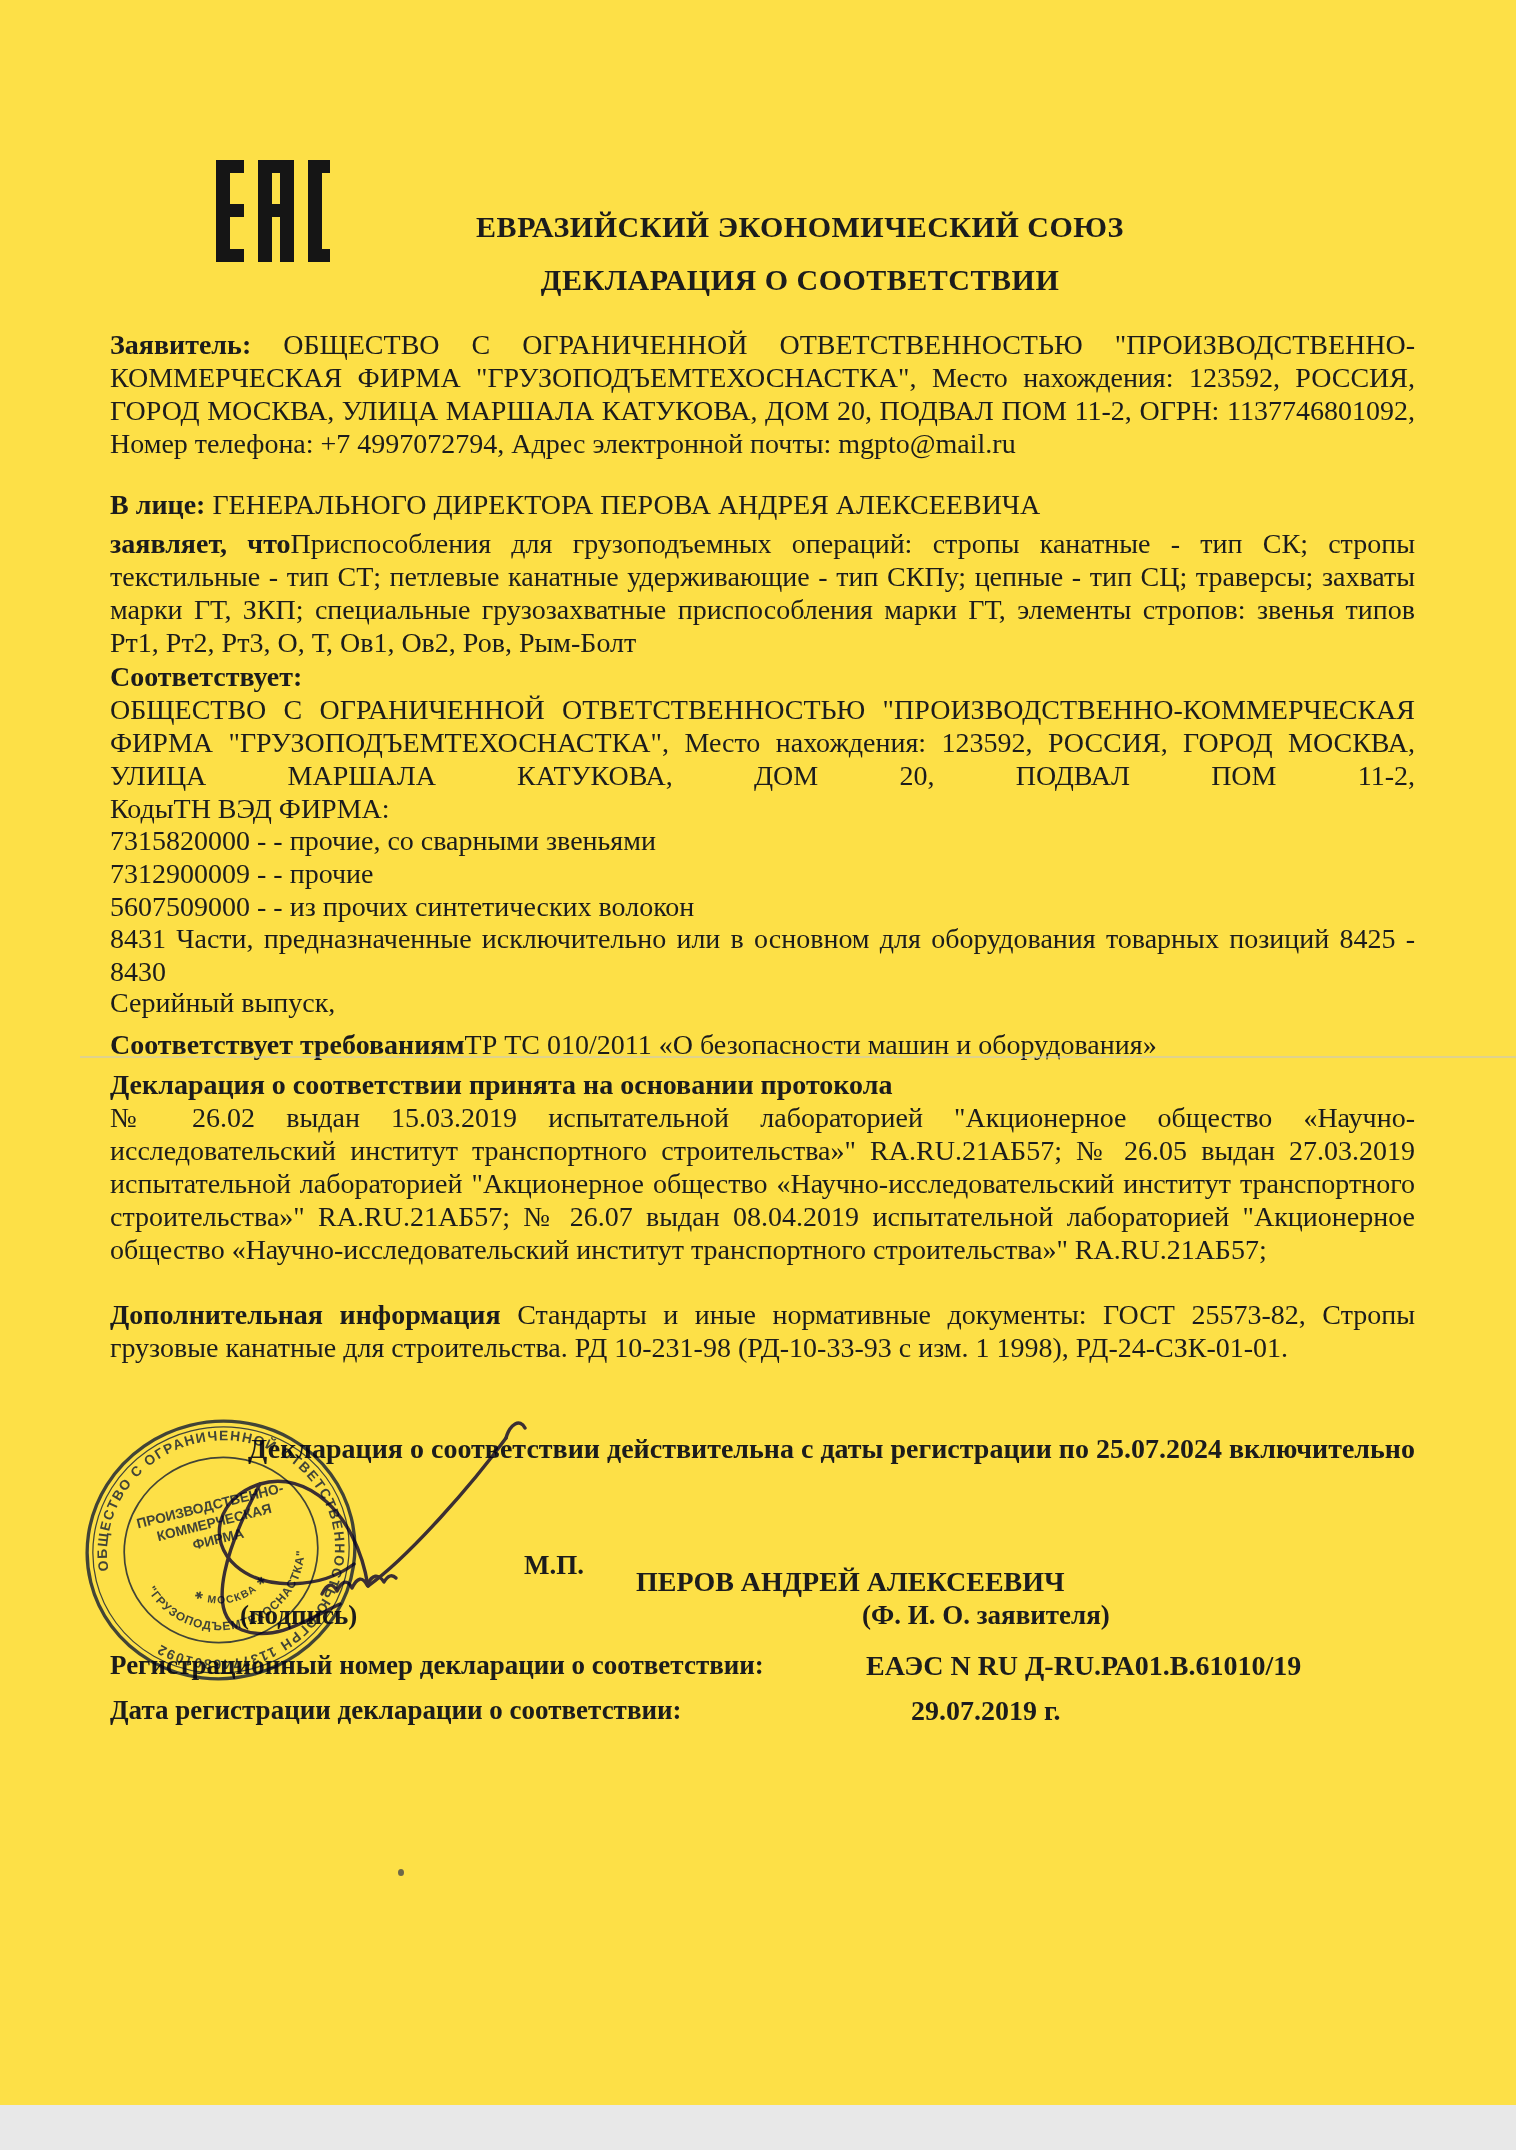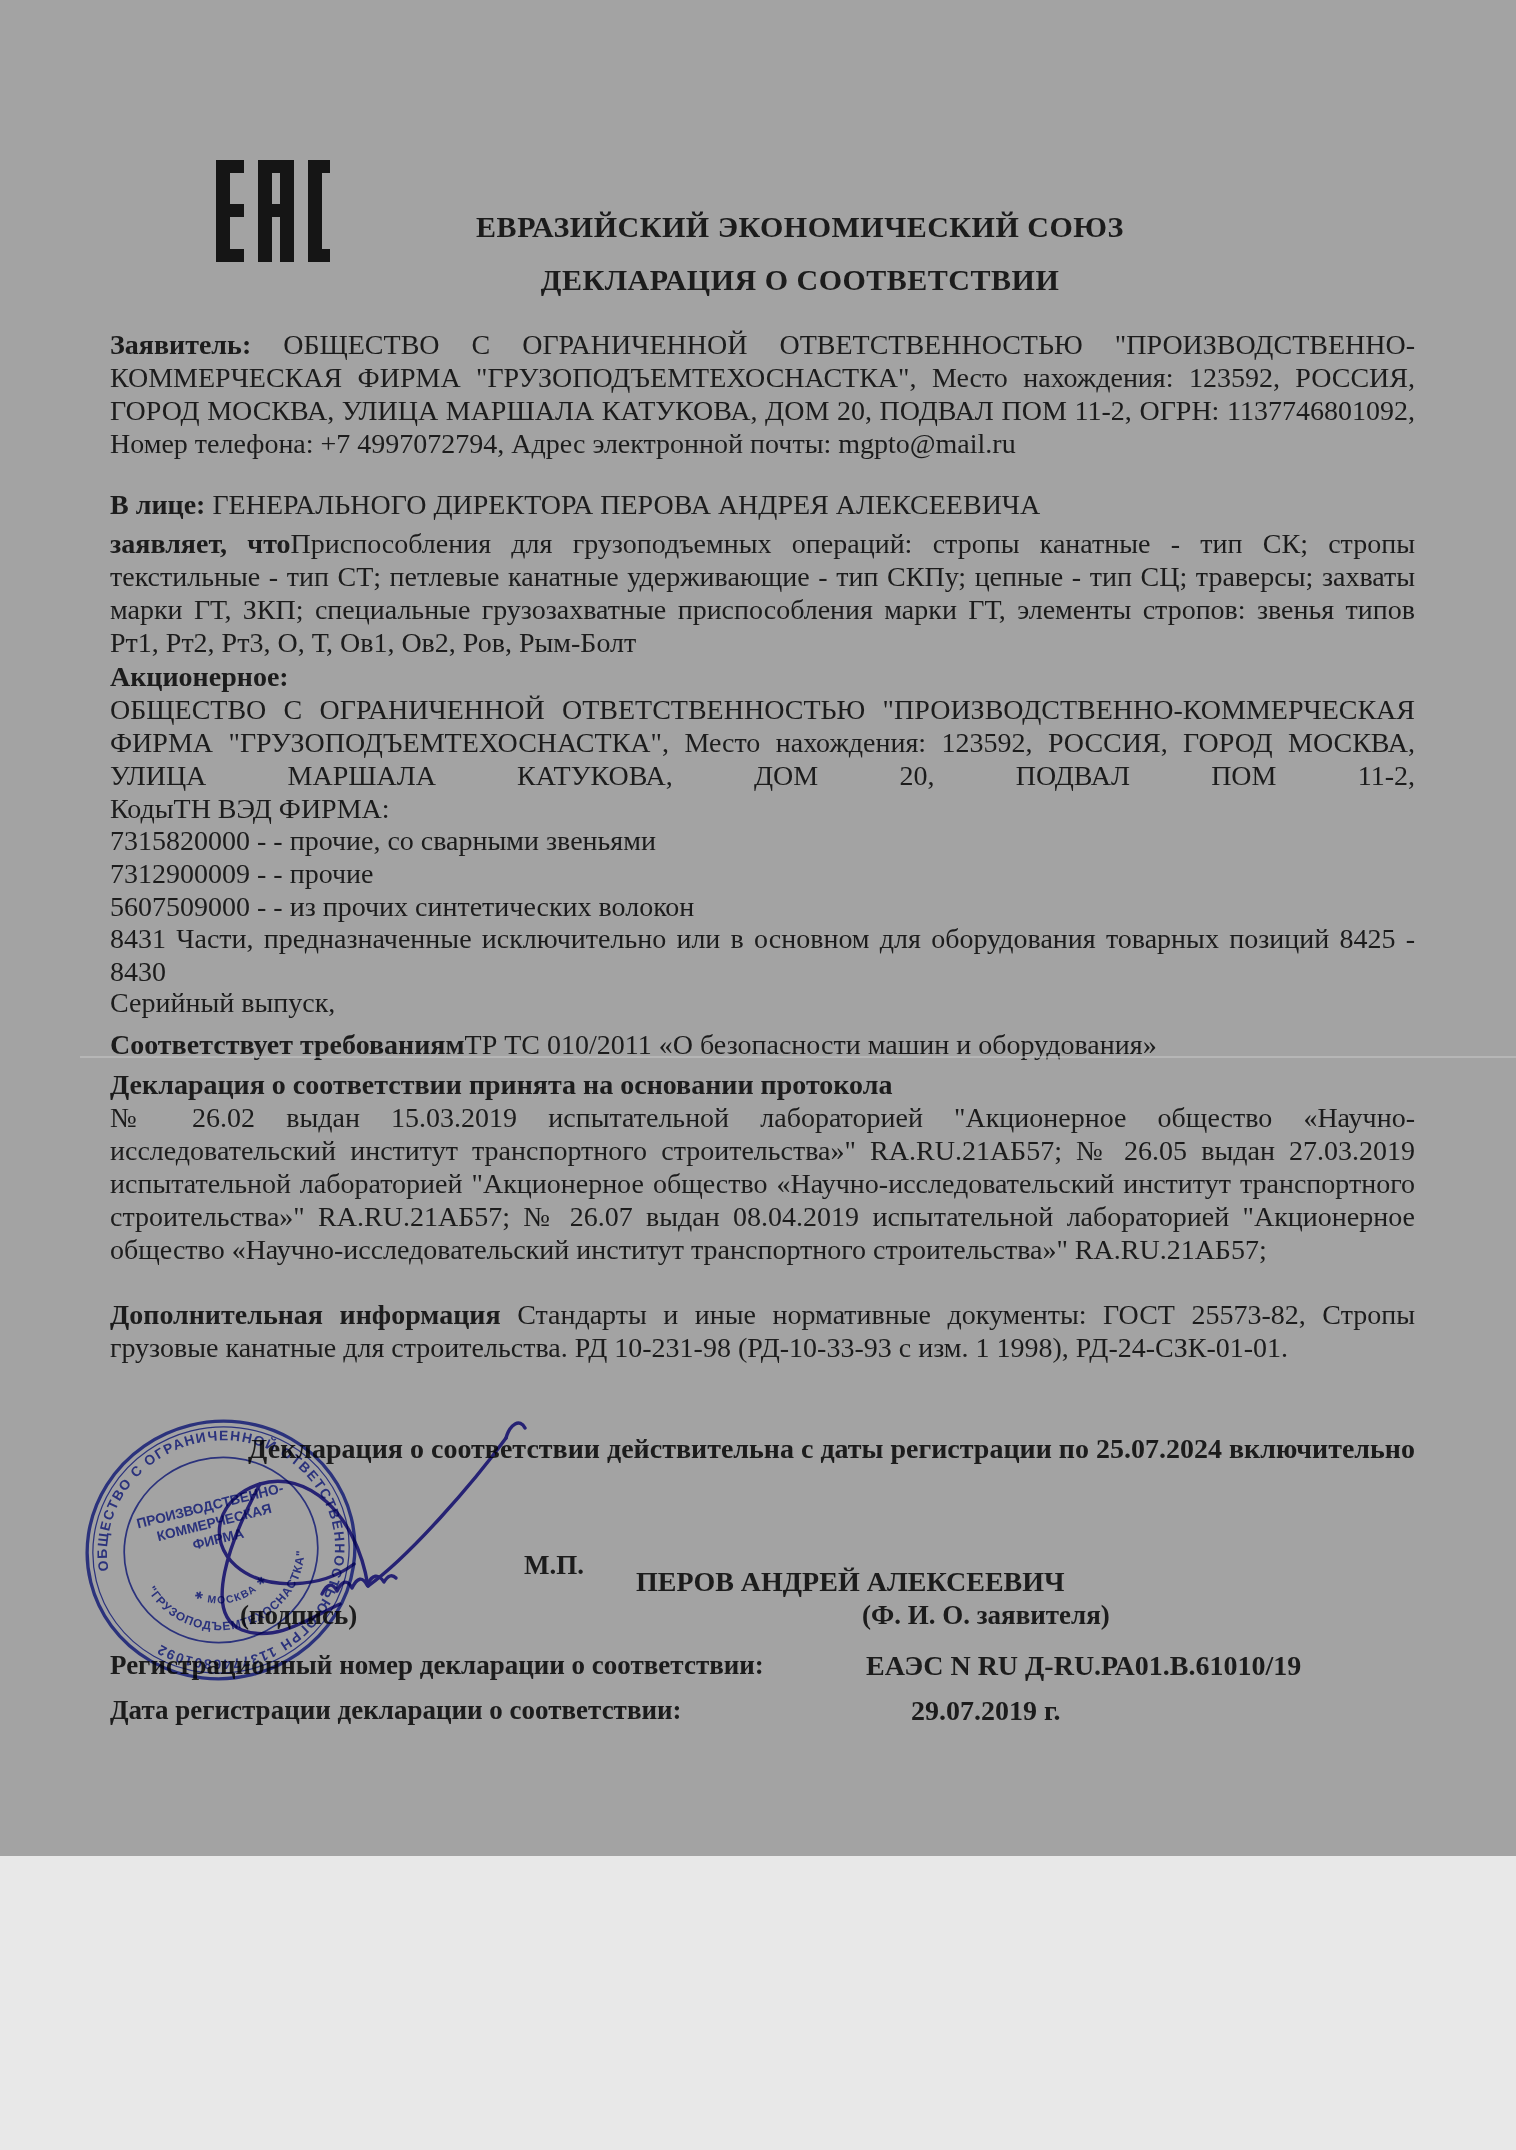--- a/index.html
+++ b/index.html
@@ -1,19 +1,19 @@
 <!DOCTYPE html>
 <html><head>
 <meta charset="utf-8">
 <style>
   html,body{margin:0;padding:0;background:#e8e8e8;}
   .page{
     position:relative;
-    width:1516px;height:1856px;
-    background:#a3a3a3;
+    width:1516px;height:2105px;
+    background:#fde047;
     font-family:"Liberation Serif","DejaVu Serif",serif;
     color:#1c1c1c;
     overflow:hidden;
   }
   .abs{position:absolute;}
   .col{left:110px;width:1305px;}
   .body-text{font-size:28px;line-height:33px;}
   .just{text-align:justify;}
   .just-all{text-align:justify;text-align-last:justify;}
   b,.b{font-weight:bold;}
@@ -70,21 +70,21 @@
     <div>ЕВРАЗИЙСКИЙ ЭКОНОМИЧЕСКИЙ СОЮЗ</div>
     <div>ДЕКЛАРАЦИЯ О СООТВЕТСТВИИ</div>
   </div>
 
   <p class="abs col body-text just" style="top:328px;"><b>Заявитель:</b> <span>ОБЩЕСТВО С ОГРАНИЧЕННОЙ ОТВЕТСТВЕННОСТЬЮ "ПРОИЗВОДСТВЕННО-КОММЕРЧЕСКАЯ ФИРМА "ГРУЗОПОДЪЕМТЕХОСНАСТКА", Место нахождения: 123592, РОССИЯ, ГОРОД МОСКВА, УЛИЦА МАРШАЛА КАТУКОВА, ДОМ 20, ПОДВАЛ ПОМ 11-2, ОГРН: 1137746801092, Номер телефона: +7 4997072794, Адрес электронной почты: mgpto@mail.ru</span></p>
 
   <p class="abs col body-text" style="top:488px;"><b>В лице:</b> <span>ГЕНЕРАЛЬНОГО ДИРЕКТОРА ПЕРОВА АНДРЕЯ АЛЕКСЕЕВИЧА</span></p>
 
   <p class="abs col body-text just" style="top:527px;"><b>заявляет, что</b><span>Приспособления для грузоподъемных операций: стропы канатные - тип СК; стропы текстильные - тип СТ; петлевые канатные удерживающие - тип СКПу; цепные - тип СЦ; траверсы; захваты марки ГТ, ЗКП; специальные грузозахватные приспособления марки ГТ, элементы стропов: звенья типов Рт1, Рт2, Рт3, О, Т, Ов1, Ов2, Ров, Рым-Болт</span></p>
 
-  <p class="abs col body-text b" style="top:660px;">Акционерное:</p>
+  <p class="abs col body-text b" style="top:660px;">Соответствует:</p>
   <p class="abs col body-text just just-all" style="top:693px;">ОБЩЕСТВО С ОГРАНИЧЕННОЙ ОТВЕТСТВЕННОСТЬЮ "ПРОИЗВОДСТВЕННО-КОММЕРЧЕСКАЯ ФИРМА "ГРУЗОПОДЪЕМТЕХОСНАСТКА", Место нахождения: 123592, РОССИЯ, ГОРОД МОСКВА, УЛИЦА МАРШАЛА КАТУКОВА, ДОМ 20, ПОДВАЛ ПОМ 11-2,</p>
 
   <p class="abs col body-text" style="top:792px;">КодыТН ВЭД ФИРМА:</p>
   <p class="abs col body-text" style="top:824px;">7315820000 - - прочие, со сварными звеньями</p>
   <p class="abs col body-text" style="top:857px;">7312900009 - - прочие</p>
   <p class="abs col body-text" style="top:890px;">5607509000 - - из прочих синтетических волокон</p>
   <p class="abs col body-text just" style="top:922px;">8431 Части, предназначенные исключительно или в основном для оборудования товарных позиций 8425 - 8430</p>
   <p class="abs col body-text" style="top:986px;">Серийный выпуск,</p>
 
   <p class="abs col body-text" style="top:1028px;"><b>Соответствует требованиям</b><span>ТР ТС 010/2011 «О безопасности машин и оборудования»</span></p>

